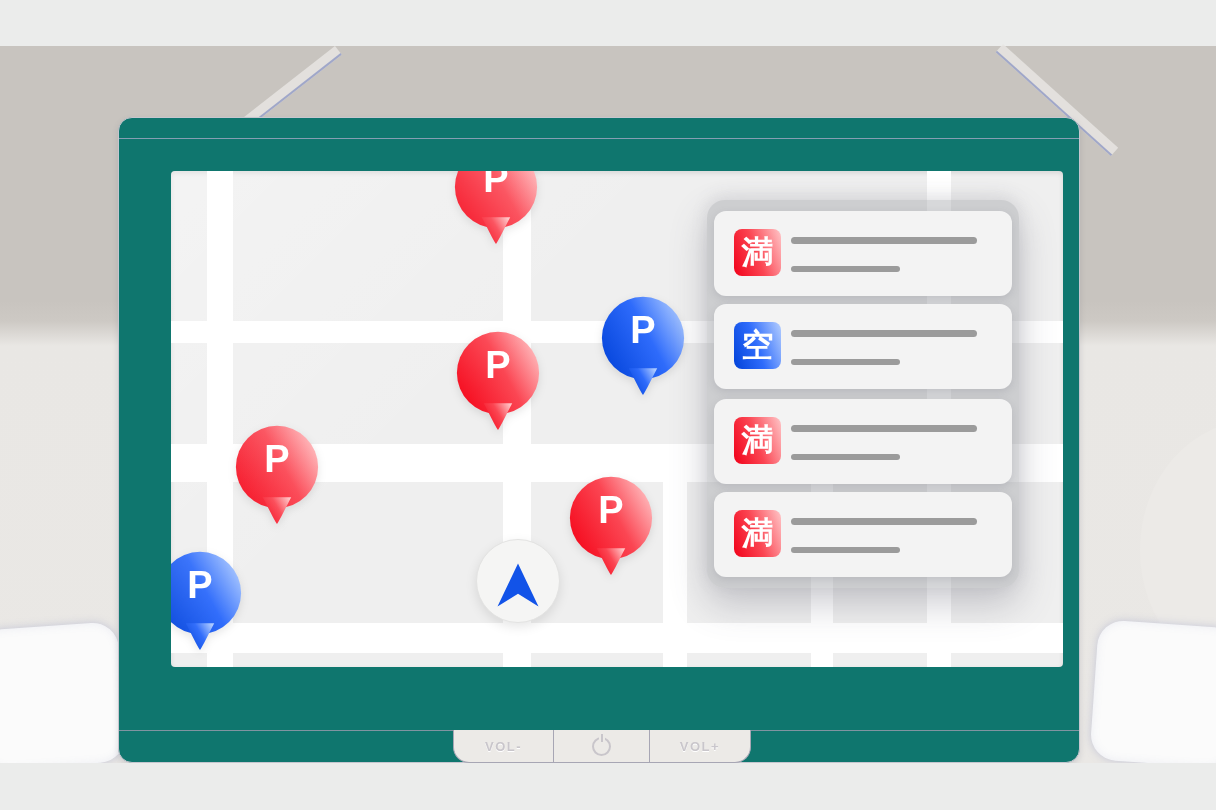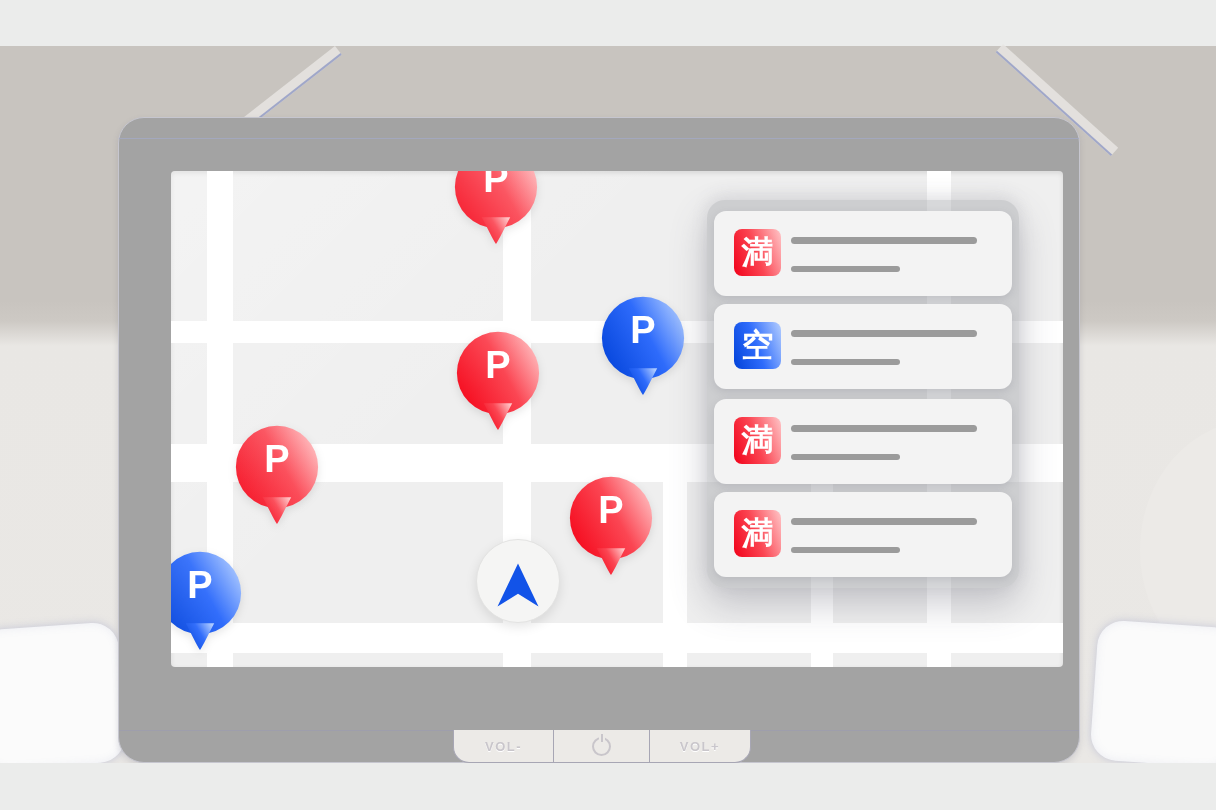--- a/index.html
+++ b/index.html
@@ -15,21 +15,21 @@
   .trim-left{left:120px;top:46px;width:215px;transform:rotate(-38deg);transform-origin:right top;}
   .trim-right{left:1003px;top:44px;width:155px;transform:rotate(42deg);transform-origin:left top;}
   .dash-blob{left:1140px;top:420px;width:230px;height:260px;border-radius:50%;background:#eceae7;z-index:1;}
   .corner{width:142px;height:140px;background:#fbfbfb;border-radius:26px;z-index:2;
           box-shadow:0 0 8px rgba(125,135,185,.35), inset 0 0 10px rgba(125,135,185,.12);}
   .corner-left{left:-20px;top:626px;transform:rotate(-4deg);}
   .corner-right{left:1094px;top:624px;transform:rotate(4deg);}
   .bottom-band{left:0;top:763px;width:1216px;height:47px;background:#ebeceb;z-index:6;}
 
   
-  .frame{left:118px;top:117px;width:962px;height:646px;background:#a3a3a3;border-radius:26px;
+  .frame{left:118px;top:117px;width:962px;height:646px;background:#0f766e;border-radius:14px;
          border:1px solid #c6c6cf;box-sizing:border-box;z-index:3;
          box-shadow:0 3px 6px rgba(90,90,110,.18);padding-left:24px;}
   .frame-seam-top{left:0;top:20px;width:100%;height:1px;background:#a3a9c4;opacity:.8;}
   .frame-seam-bottom{left:0;top:612px;width:100%;height:1px;background:#9c9cae;opacity:.8;}
 
   
   .btn-row{left:334px;top:612px;height:33px;display:flex;z-index:4;}
   .hw-btn{width:101px;height:33px;box-sizing:border-box;border:1px solid #a7a6b4;border-top:none;
           background:#eceae7;display:flex;align-items:center;justify-content:center;
           color:#c9c6cb;font-size:13px;font-weight:bold;letter-spacing:1.5px;

